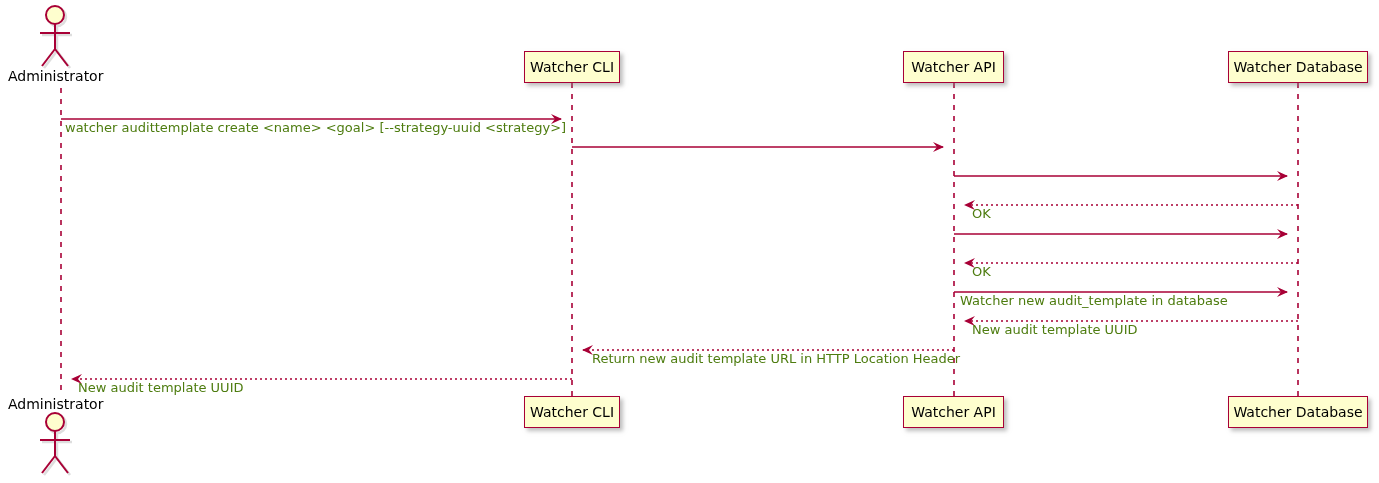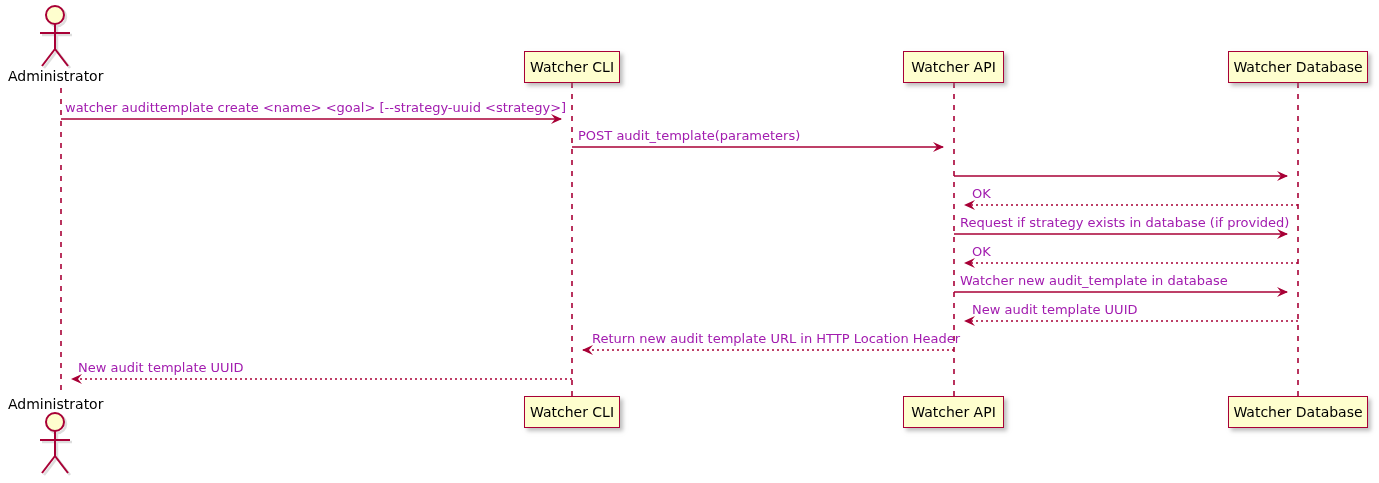--- a/index.html
+++ b/index.html
@@ -22,23 +22,24 @@
     position: absolute;
     left: 0;
     top: 0;
     width: 1379px;
     height: 483px;
   }
   .msg-label {
     position: absolute;
     font-family: "DejaVu Sans", sans-serif;
     font-size: 13px;
-    color: #a21caf;
+    color: #4d7c0f;
     white-space: nowrap;
     line-height: 14px;
+    margin-top: 20px;
   }
   .pbox {
     position: absolute;
     box-sizing: border-box;
     background: #FEFECE;
     border: 1.5px solid #A80036;
     font-family: "DejaVu Sans", sans-serif;
     font-size: 14px;
     color: #000000;
     text-align: right;
@@ -132,22 +133,20 @@
 
   <div class="pbox" style="left:524px; top:51px; width:96px; height:32px;">Watcher CLI</div>
   <div class="pbox" style="left:903px; top:51px; width:101px; height:32px;">Watcher API</div>
   <div class="pbox" style="left:1228px; top:51px; width:140px; height:32px;">Watcher Database</div>
 
   <div class="pbox" style="left:524px; top:396px; width:96px; height:32px;">Watcher CLI</div>
   <div class="pbox" style="left:903px; top:396px; width:101px; height:32px;">Watcher API</div>
   <div class="pbox" style="left:1228px; top:396px; width:140px; height:32px;">Watcher Database</div>
 
   <div class="msg-label" style="left:65px; top:101px;">watcher audittemplate create &lt;name&gt; &lt;goal&gt; [--strategy-uuid &lt;strategy&gt;]</div>
-  <div class="msg-label" style="left:578px; top:129px;">POST audit_template(parameters)</div>
   <div class="msg-label" style="left:972px; top:187px;">OK</div>
-  <div class="msg-label" style="left:960px; top:216px;">Request if strategy exists in database (if provided)</div>
   <div class="msg-label" style="left:972px; top:245px;">OK</div>
   <div class="msg-label" style="left:960px; top:274px;">Watcher new audit_template in database</div>
   <div class="msg-label" style="left:972px; top:303px;">New audit template UUID</div>
   <div class="msg-label" style="left:592px; top:332px;">Return new audit template URL in HTTP Location Header</div>
   <div class="msg-label" style="left:78px; top:361px;">New audit template UUID</div>
 
 </div>
 
 </body></html>

